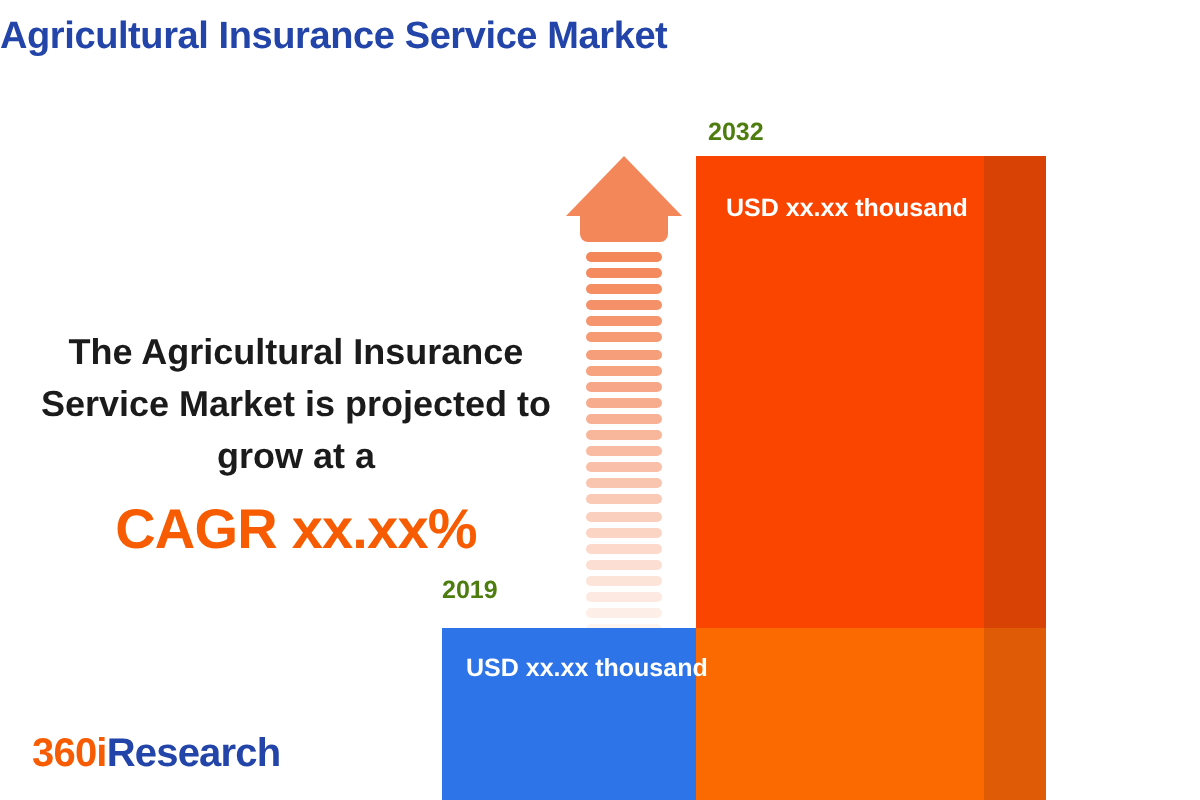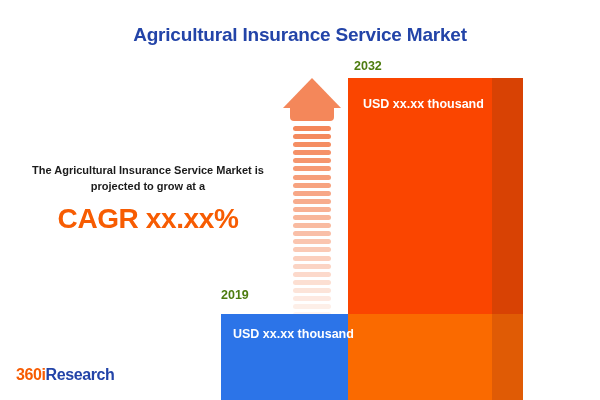--- a/index.html
+++ b/index.html
@@ -18,58 +18,58 @@
     width: 600px;
     height: 400px;
     background: #ffffff;
     overflow: hidden;
   }
 
   
   #chart-title {
     position: absolute;
     left: 0;
-    top: 24px;
+    top: 8px;
     width: 600px;
-    text-align: center;
+    text-align: left;
     font-size: 19px;
     font-weight: bold;
     color: #2344a8;
     letter-spacing: -0.2px;
   }
 
   
   #statement {
     position: absolute;
     left: 14px;
     top: 163px;
     width: 268px;
     text-align: center;
   }
   #statement-line {
-    font-size: 11px;
+    font-size: 18px;
     font-weight: bold;
     color: #1b1b1b;
     line-height: 1.45;
   }
   #cagr-value {
     margin-top: 9px;
     font-size: 28px;
     font-weight: bold;
     color: #f75c02;
     letter-spacing: -0.4px;
     line-height: 1.1;
   }
 
   
   #logo {
     position: absolute;
     left: 16px;
     top: 366px;
-    font-size: 16px;
+    font-size: 20px;
     font-weight: bold;
     letter-spacing: -0.4px;
     white-space: nowrap;
   }
   .logo-360 { color: #f75c02; }
   .logo-i   { color: #f75c02; }
   .logo-research { color: #2344a8; }
 
   
   #growth-arrow {

